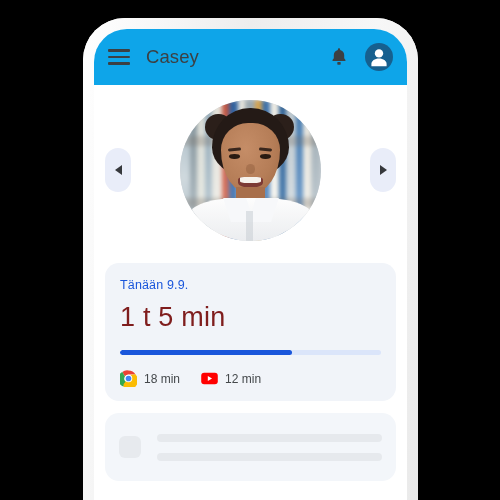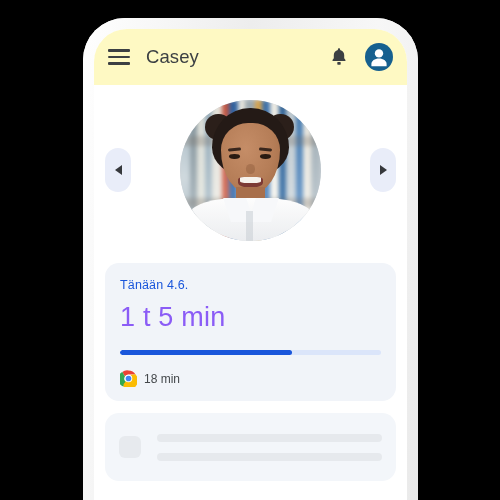--- a/index.html
+++ b/index.html
@@ -49,21 +49,21 @@
     overflow: hidden;
   }
 
   
   .appbar {
     position: relative;
     height: 56px;
     display: flex;
     align-items: center;
     padding: 0 14px 0 12px;
-    background: #fef9c3;
+    background: #0ea5e9;
   }
   .hamburger {
     width: 26px;
     height: 26px;
     display: flex;
     flex-direction: column;
     justify-content: center;
     gap: 4px;
     padding: 0 2px;
     cursor: pointer;
@@ -248,21 +248,21 @@
     padding: 15px 15px 14px 15px;
   }
   .stats-date {
     font-size: 12.5px;
     color: #1a56db;
     letter-spacing: 0.15px;
     margin-bottom: 10px;
   }
   .stats-time {
     font-size: 27px;
-    color: #8b5cf6;
+    color: #7f1d1d;
     letter-spacing: 0.2px;
     margin-bottom: 17px;
   }
   .progress-track {
     position: relative;
     height: 5px;
     border-radius: 3px;
     background: #dbe5fa;
     overflow: hidden;
     margin-bottom: 15px;
@@ -403,21 +403,21 @@
 
         <button class="nav-btn next">
           <span class="tri right"></span>
         </button>
       </div>
 
       <div class="content">
 
         <div class="stats-card">
 
-          <div class="stats-date">Tänään 4.6.</div>
+          <div class="stats-date">Tänään 9.9.</div>
 
           <div class="stats-time">1 t 5 min</div>
 
           <div class="progress-track">
             <div class="progress-fill" id="progress-fill" style="width: 66%;"></div>
           </div>
 
           <div class="app-row">
 
 
@@ -427,20 +427,27 @@
                 <path d="M20 1a19 19 0 0 1 16.5 9.6H20a9.4 9.4 0 0 0-8.3 4.9L5.4 4.6A19 19 0 0 1 20 1z" fill="#ea4335"></path>
                 <path d="M5.4 4.6 11.7 15.5A9.4 9.4 0 0 0 14 27.9L7.6 38.8A19 19 0 0 1 5.4 4.6z" fill="#34a853"></path>
                 <path d="M36.5 10.6A19 19 0 0 1 7.6 38.8l8.3-14.4A9.4 9.4 0 0 0 28.2 20c0-3.5-1.9-6.6-4.7-8.3z" fill="#fbbc04"></path>
                 <path d="M36.5 10.6A19 19 0 0 1 20 39a19 19 0 0 1-12.4-4.6L16 24.4A9.4 9.4 0 0 0 29.4 20c0-3.5-1.3-6.6-3.3-8.3z" fill="#fbbc04"></path>
                 <circle cx="20" cy="20" r="8.8" fill="#ffffff"></circle>
                 <circle cx="20" cy="20" r="6.6" fill="#4285f4"></circle>
               </svg>
               <span class="label">18 min</span>
             </div>
 
+            <div class="app-chip">
+              <svg class="app-ico" viewBox="0 0 40 28">
+                <rect x="0.5" y="0.5" width="39" height="27" rx="7" fill="#ff0000"></rect>
+                <path d="M16 8.2 26 14l-10 5.8z" fill="#ffffff"></path>
+              </svg>
+              <span class="label">12 min</span>
+            </div>
 
           </div>
         </div>
 
         <div class="skeleton-card">
           <div class="sk-square"></div>
           <div class="sk-lines">
             <div class="sk-line"></div>
             <div class="sk-line"></div>
           </div>

